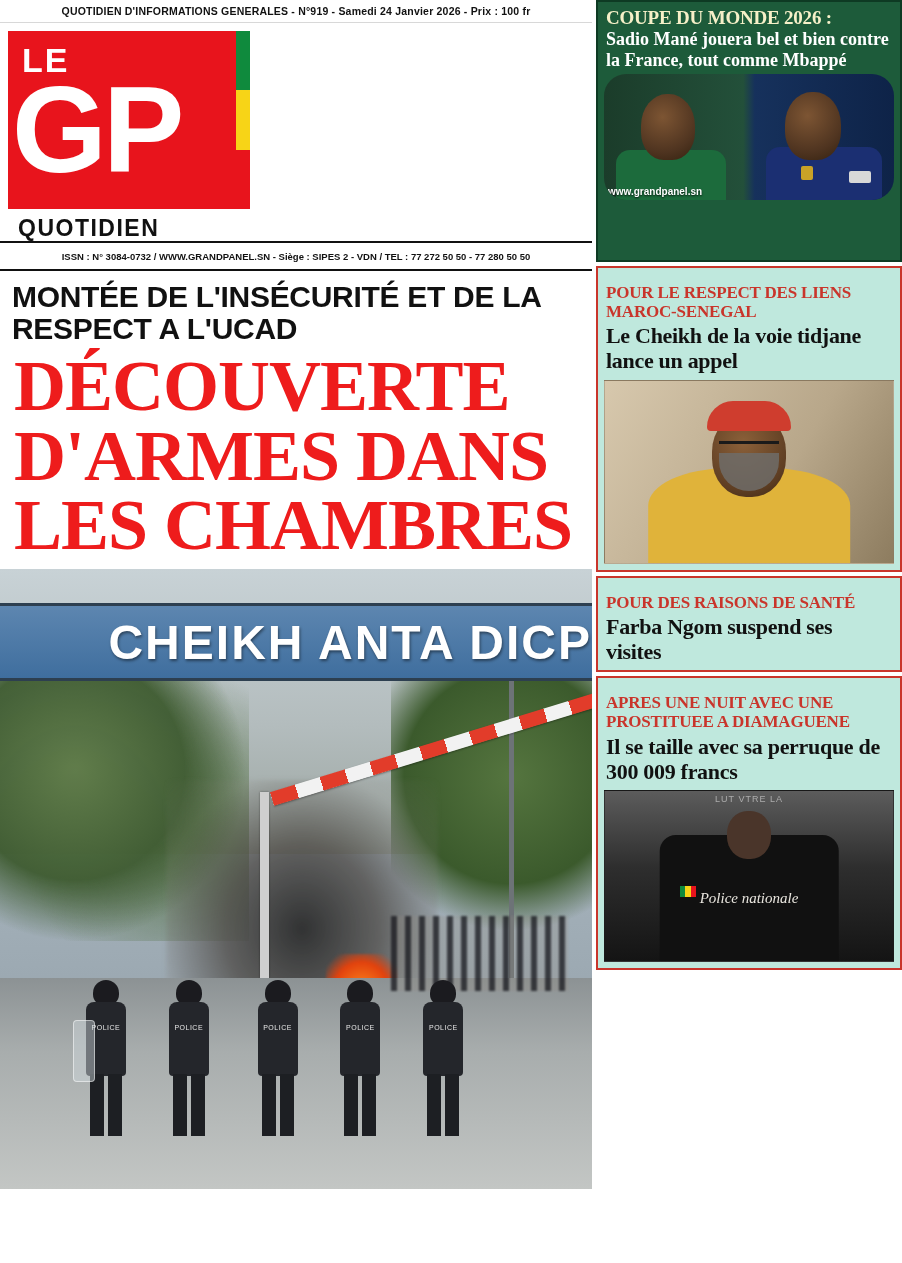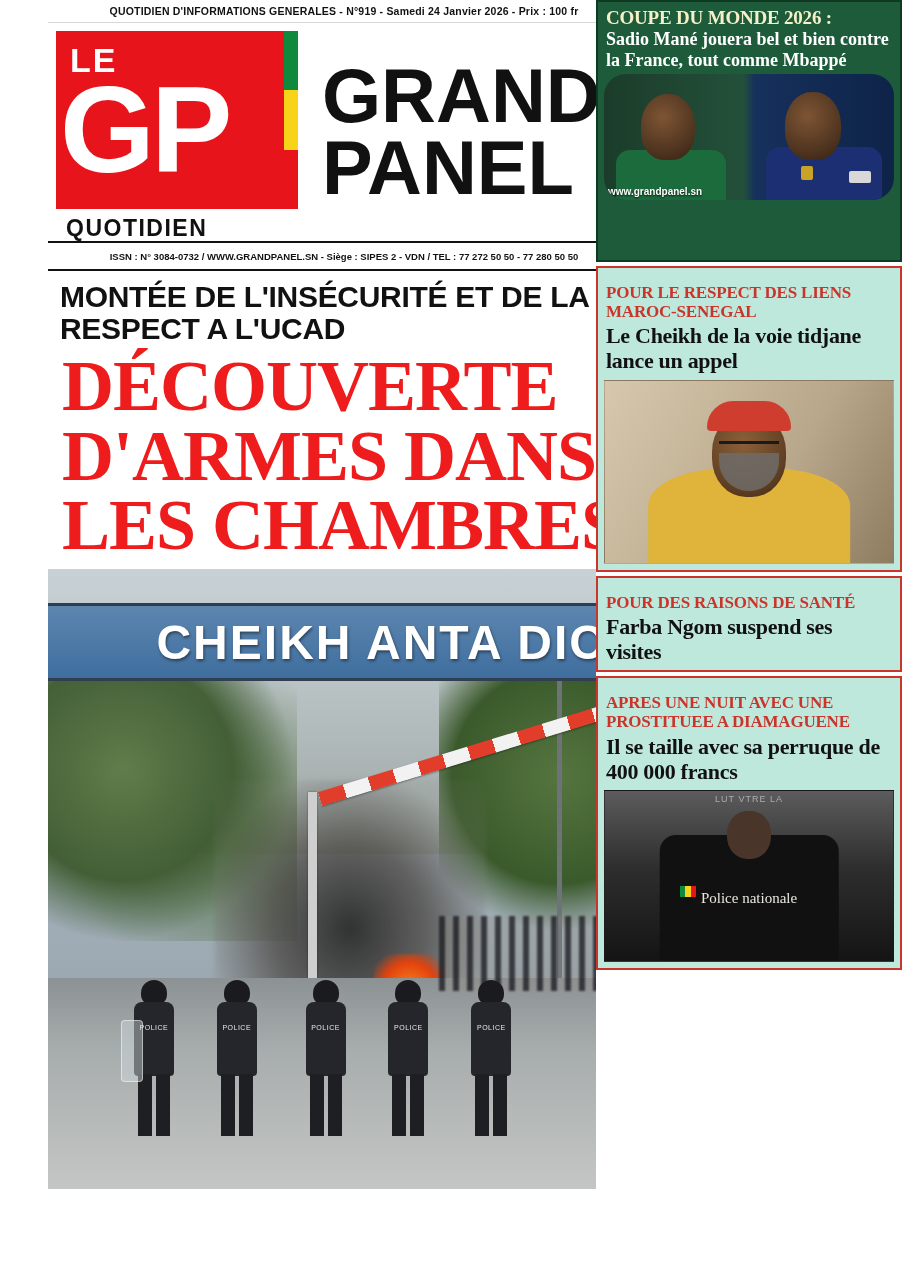--- a/index.html
+++ b/index.html
@@ -22,21 +22,20 @@
     overflow: hidden;
   }
 
   
   .left-col {
     position: absolute;
     left: 0;
     top: 0;
     width: 592px;
     height: 1263px;
-    margin-left: 48px;
   }
   .kicker-line {
     height: 22px;
     display: flex;
     align-items: center;
     justify-content: center;
     font-family: "Liberation Sans", sans-serif;
     font-size: 10.5px;
     font-weight: bold;
     letter-spacing: 0.2px;
@@ -378,21 +377,21 @@
   .farba-head { position:absolute; left:44%; top:14%; transform:translateX(-50%); width:88px; height:100px; border-radius:46%; background: radial-gradient(circle at 40% 32%, #6e4828 0%, #472d17 70%, #2a190c 100%); }
   .farba-body { position:absolute; left:40%; bottom:0; transform:translateX(-50%); width:64%; height:40%; background:#e6c054; border-radius: 30% 30% 0 0; }
   .farba-beard { position:absolute; left:44%; top:40%; transform:translateX(-50%); width:58px; height:36px; background:#cfcfcf; border-radius: 0 0 34px 34px; opacity:.55; }
   .farba-mask { position:absolute; right:10%; top:34%; width:34px; height:26px; background:#e8e8ea; border-radius:6px; }
   .farba-wm { position:absolute; left:30%; top:62%; font-family:"Liberation Serif",serif; font-style:italic; font-size:18px; color:rgba(255,255,255,.45); }
 
   .img-police { height: 170px; background: linear-gradient(#3a3a3a, #1b1b1b); }
   .pol-bg { position:absolute; inset:0; background: linear-gradient(#5c5c5c 0%, #2e2e2e 45%, #141414 100%); }
   .pol-shirt { position:absolute; left:50%; bottom:0; transform:translateX(-50%); width:62%; height:74%; background:#111111; border-radius: 16px 16px 0 0; }
   .pol-head { position:absolute; left:50%; top:12%; transform:translateX(-50%); width:44px; height:48px; border-radius:46%; background:#4a352a; }
-  .pol-text { position:absolute; left:50%; top:58%; transform:translateX(-50%); font-family:"Liberation Serif",serif; font-size:15px; color:#e9e6df; white-space:nowrap; }
+  .pol-text { position:absolute; left:50%; top:58%; transform:translateX(-50%); font-family:"Liberation Serif",serif; font-style:italic; font-size:15px; color:#e9e6df; white-space:nowrap; }
   .pol-flag { position:absolute; left:26%; top:56%; width:16px; height:11px; display:flex; }
   .pol-flag i { flex:1; display:block; }
   .pf-g{background:#0f8a3d;} .pf-y{background:#f7d417;} .pf-r{background:#e8141c;}
   .pol-top { position:absolute; left:50%; top:2%; transform:translateX(-50%); font-family:"Liberation Sans",sans-serif; font-size:9px; color:#cfcfcf; letter-spacing:1px; opacity:.7; white-space:nowrap;}
 </style>
 </head>
 <body>
 
 <div class="page">
 
@@ -404,24 +403,20 @@
       <div class="logo-block">
         <div class="logo-red"></div>
         <div class="logo-le">LE</div>
         <div class="logo-gp">GP</div>
         <div class="logo-quotidien">QUOTIDIEN</div>
         <div class="logo-flag">
           <div class="flag-g"></div>
           <div class="flag-y"></div>
           <div class="flag-r"></div>
         </div>
-      </div>
-      <div class="wordmark">
-        <span>GRAND</span>
-        <span>PANEL</span>
       </div>
     </div>
 
     <div class="issn-bar">ISSN : N° 3084-0732 / WWW.GRANDPANEL.SN - Siège : SIPES 2 - VDN / TEL : 77 272 50 50 - 77 280 50 50</div>
 
     <div class="surtitre">MONTÉE DE L'INSÉCURITÉ ET DE LA RESPECT A L'UCAD</div>
 
     <div class="headline">DÉCOUVERTE D'ARMES DANS LES CHAMBRES</div>
 
     <div class="lead-photo">
@@ -504,21 +499,21 @@
       </div>
     </div>
 
     <div class="box">
       <div class="sur-red">POUR DES RAISONS DE SANTÉ</div>
       <div class="ttl-black">Farba Ngom suspend ses visites</div>
     </div>
 
     <div class="box">
       <div class="sur-red">APRES UNE NUIT AVEC UNE PROSTITUEE A DIAMAGUENE</div>
-      <div class="ttl-black">Il se taille avec sa perruque de 400 000 francs</div>
+      <div class="ttl-black">Il se taille avec sa perruque de 300 009 francs</div>
       <div class="img-frame img-police">
         <div class="pol-bg"></div>
         <div class="pol-top">LUT    VTRE LA</div>
         <div class="pol-shirt"></div>
         <div class="pol-head"></div>
         <div class="pol-flag">
           <i class="pf-g"></i>
           <i class="pf-y"></i>
           <i class="pf-r"></i>
         </div>

